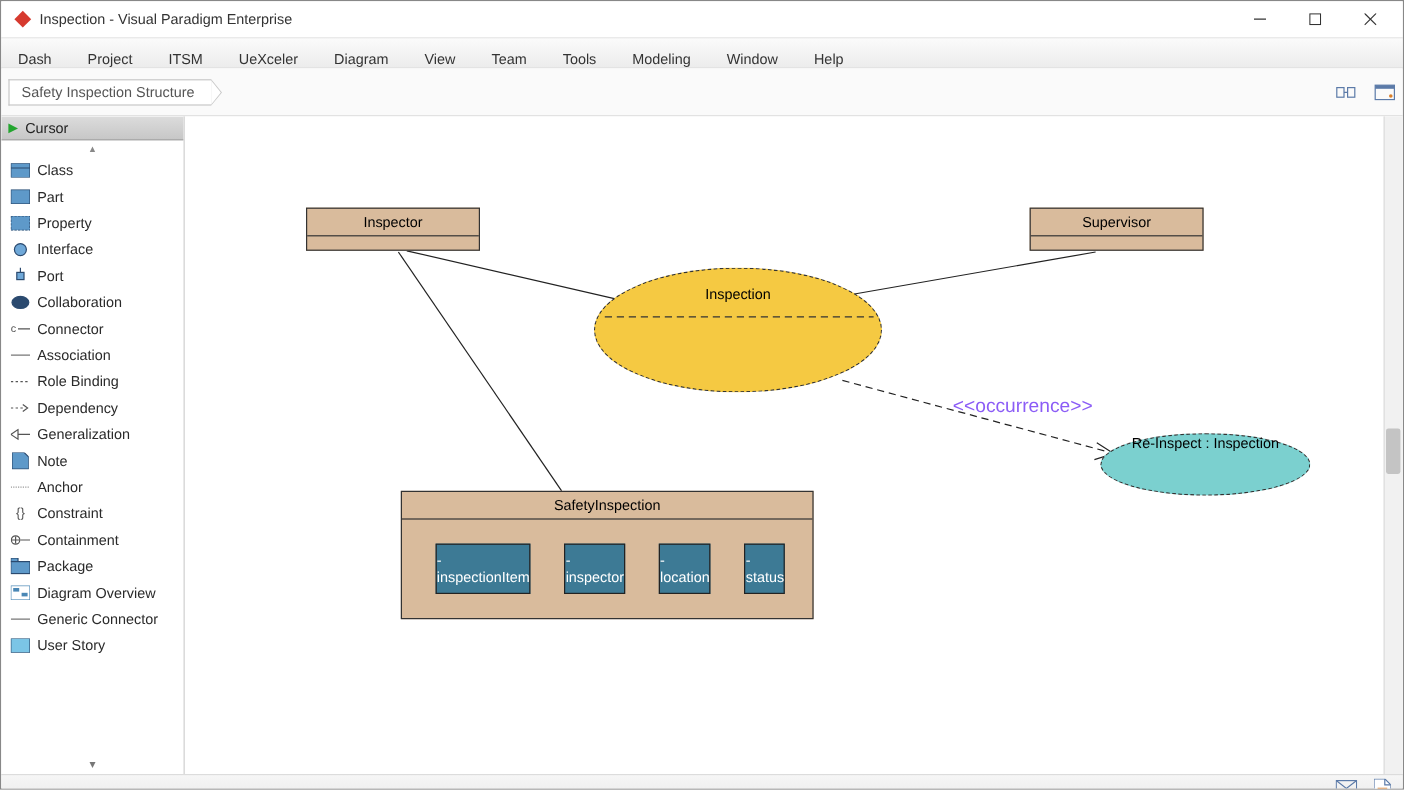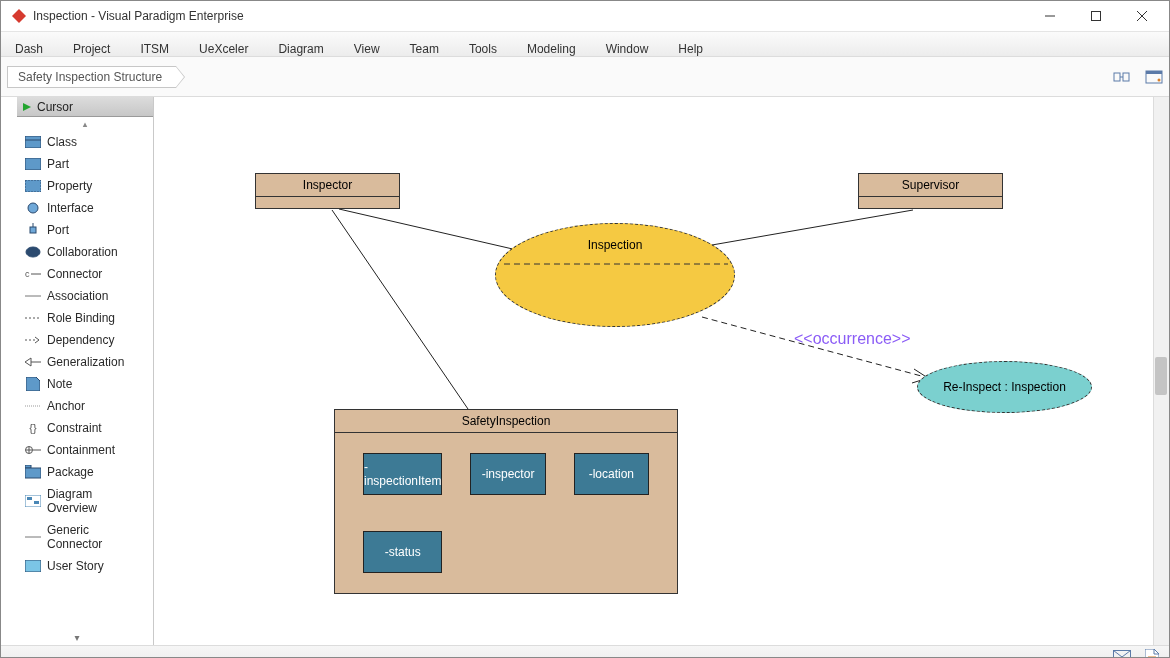--- a/index.html
+++ b/index.html
@@ -80,21 +80,20 @@
     display: flex;
     height: calc(658px - 30px - 26px - 28px - 26px);
   }
   .palette {
     width: 153px;
     background: #fff;
     border-right: 1px solid #c9c9c9;
     overflow: hidden;
     position: relative;
     padding-bottom: 18px;
-    padding-left: 16px;
   }
   .pal-top {
     background: linear-gradient(#dcdcdc, #c7c7c7);
     border-bottom: 1px solid #9a9a9a;
     height: 20px;
     display: flex;
     align-items: center;
     padding: 0 6px;
     gap: 6px;
     color: #222;
@@ -155,22 +154,22 @@
   .ellipse {
     position: absolute;
     border: 1px dashed #333;
     border-radius: 50%;
   }
   .ellipse .ell-label {
     text-align: center;
   }
   .safety-body {
     display: grid;
-    grid-template-columns: 1fr 1fr 1fr;
-    gap: 36px 28px;
+    grid-template-columns: 1fr 1fr 1fr 1fr;
+    gap: 10px 28px;
     padding: 20px 28px;
   }
   .slot {
     background: #3d7a95;
     color: #fff;
     border: 1px solid #222;
     height: 42px;
     display: flex; align-items: center; justify-content: center;
     font-size: 12px;
   }
@@ -442,21 +441,21 @@
       <div style="height:12px; border-top:1px solid #333;"></div>
     </div>
 
     <div class="ellipse" style="left:341px; top:126px; width:240px; height:104px; background:#f5c942;">
       <div class="ell-label" style="padding-top:14px;">Inspection</div>
       <svg style="position:absolute;left:0;top:0;width:100%;height:100%;overflow:visible">
           <line x1="8" y1="40" x2="232" y2="40" stroke="#333" stroke-dasharray="6 4"></line>
         </svg>
     </div>
 
-    <div class="ellipse" style="left:763px; top:264px; width:175px; height:52px; background:#7bd0cf; display:flex; align-items:center; justify-content:center;">
+    <div class="ellipse" style="left:763px; top:264px; width:175px; height:52px; background:#7bd0cf; display:flex; justify-content:center;">
       <div class="ell-label">Re-Inspect : Inspection</div>
     </div>
 
     <div class="conn-label" style="left:640px; top:233px;">&lt;&lt;occurrence&gt;&gt;</div>
 
     <div class="class-box" style="left:180px; top:312px; width:344px;">
       <div class="class-header">SafetyInspection</div>
       <div class="safety-body">
         <div class="slot">-inspectionItem</div>
         <div class="slot">-inspector</div>

